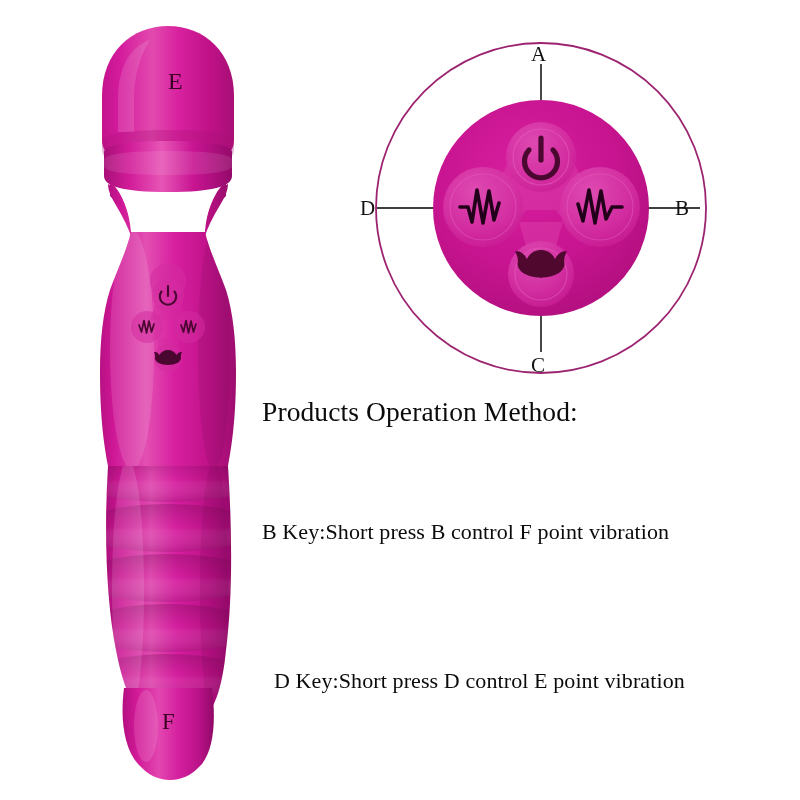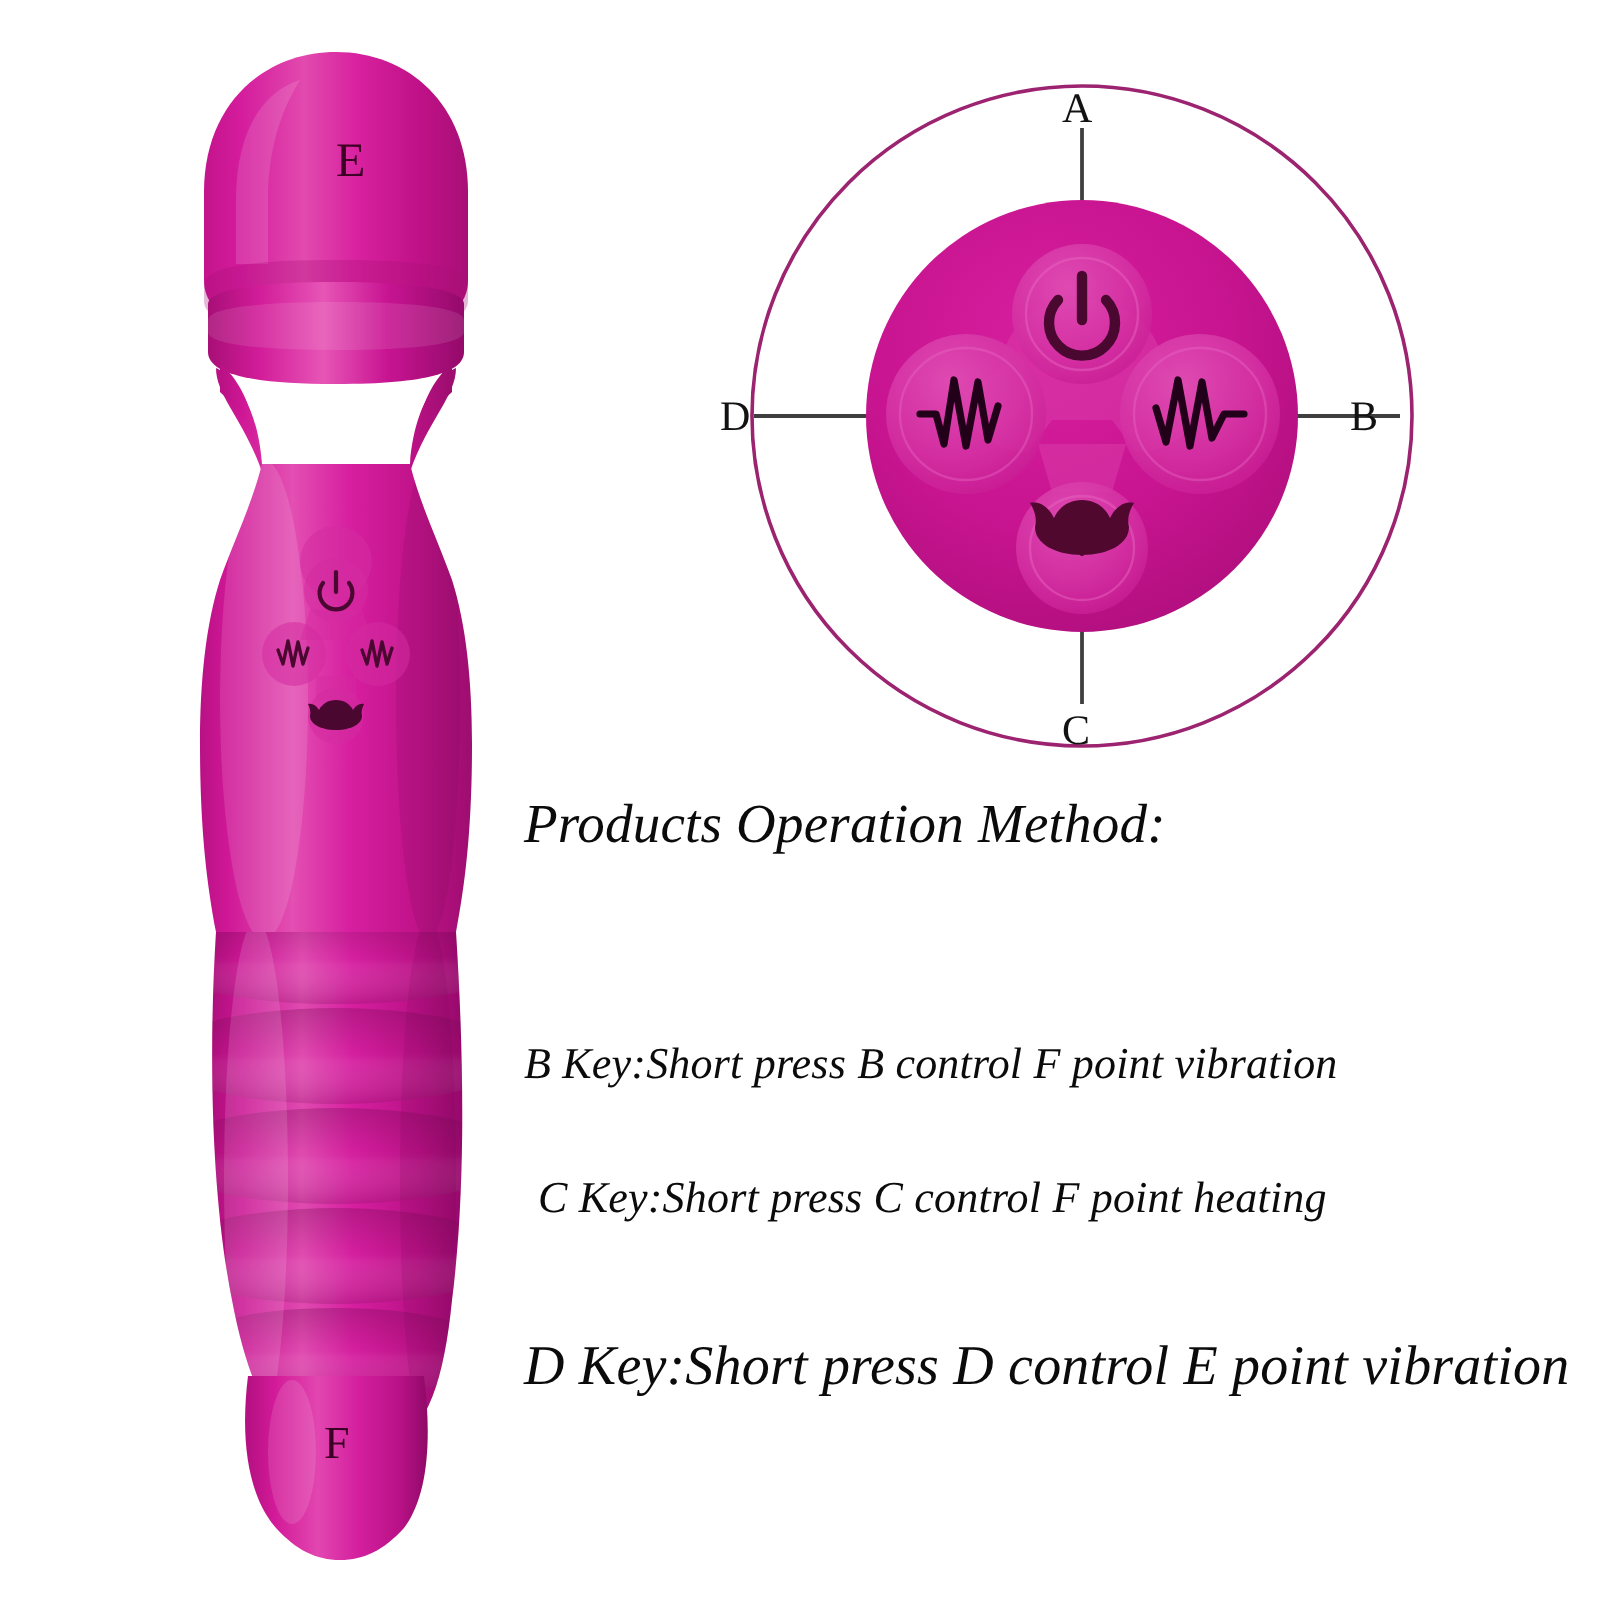--- a/index.html
+++ b/index.html
@@ -32,21 +32,20 @@
     height: 800px;
   }
 
   
   #text-block {
     position: absolute;
     left: 262px;
     top: 396px;
     width: 530px;
     height: 330px;
-    font-style: italic;
   }
   .txt {
     position: absolute;
     color: #0b0b0b;
     font-family: "Liberation Serif", "DejaVu Serif", serif;
     white-space: nowrap;
     letter-spacing: 0.1px;
   }
   #line-title {
     left: 0px;
@@ -62,23 +61,23 @@
     left: 0px;
     top: 123px;
     font-size: 22px;
   }
   #line-c {
     left: 7px;
     top: 190px;
     font-size: 22px;
   }
   #line-d {
-    left: 0px;
+    left: 12px;
     top: 272px;
-    font-size: 28px;
+    font-size: 22px;
   }
 
   
   .diag-letter {
     position: absolute;
     color: #121212;
     font-family: "Liberation Serif", "DejaVu Serif", serif;
     font-size: 21px;
     line-height: 1;
   }
@@ -404,17 +403,16 @@
   <span class="diag-letter" id="letter-b">B</span>
   <span class="diag-letter" id="letter-c">C</span>
   <span class="diag-letter" id="letter-d">D</span>
 
   <span class="prod-letter" id="prod-letter-e">E</span>
   <span class="prod-letter" id="prod-letter-f">F</span>
 
   <div id="text-block">
     <div class="txt" id="line-title">Products Operation Method:</div>
     <div class="txt" id="line-b">B Key:Short press B control F point vibration</div>
-    <div class="txt" id="line-c">C Key:Short press C control F point heating</div>
     <div class="txt" id="line-d">D Key:Short press D control E point vibration</div>
   </div>
 
 </div>
 
 </body></html>

